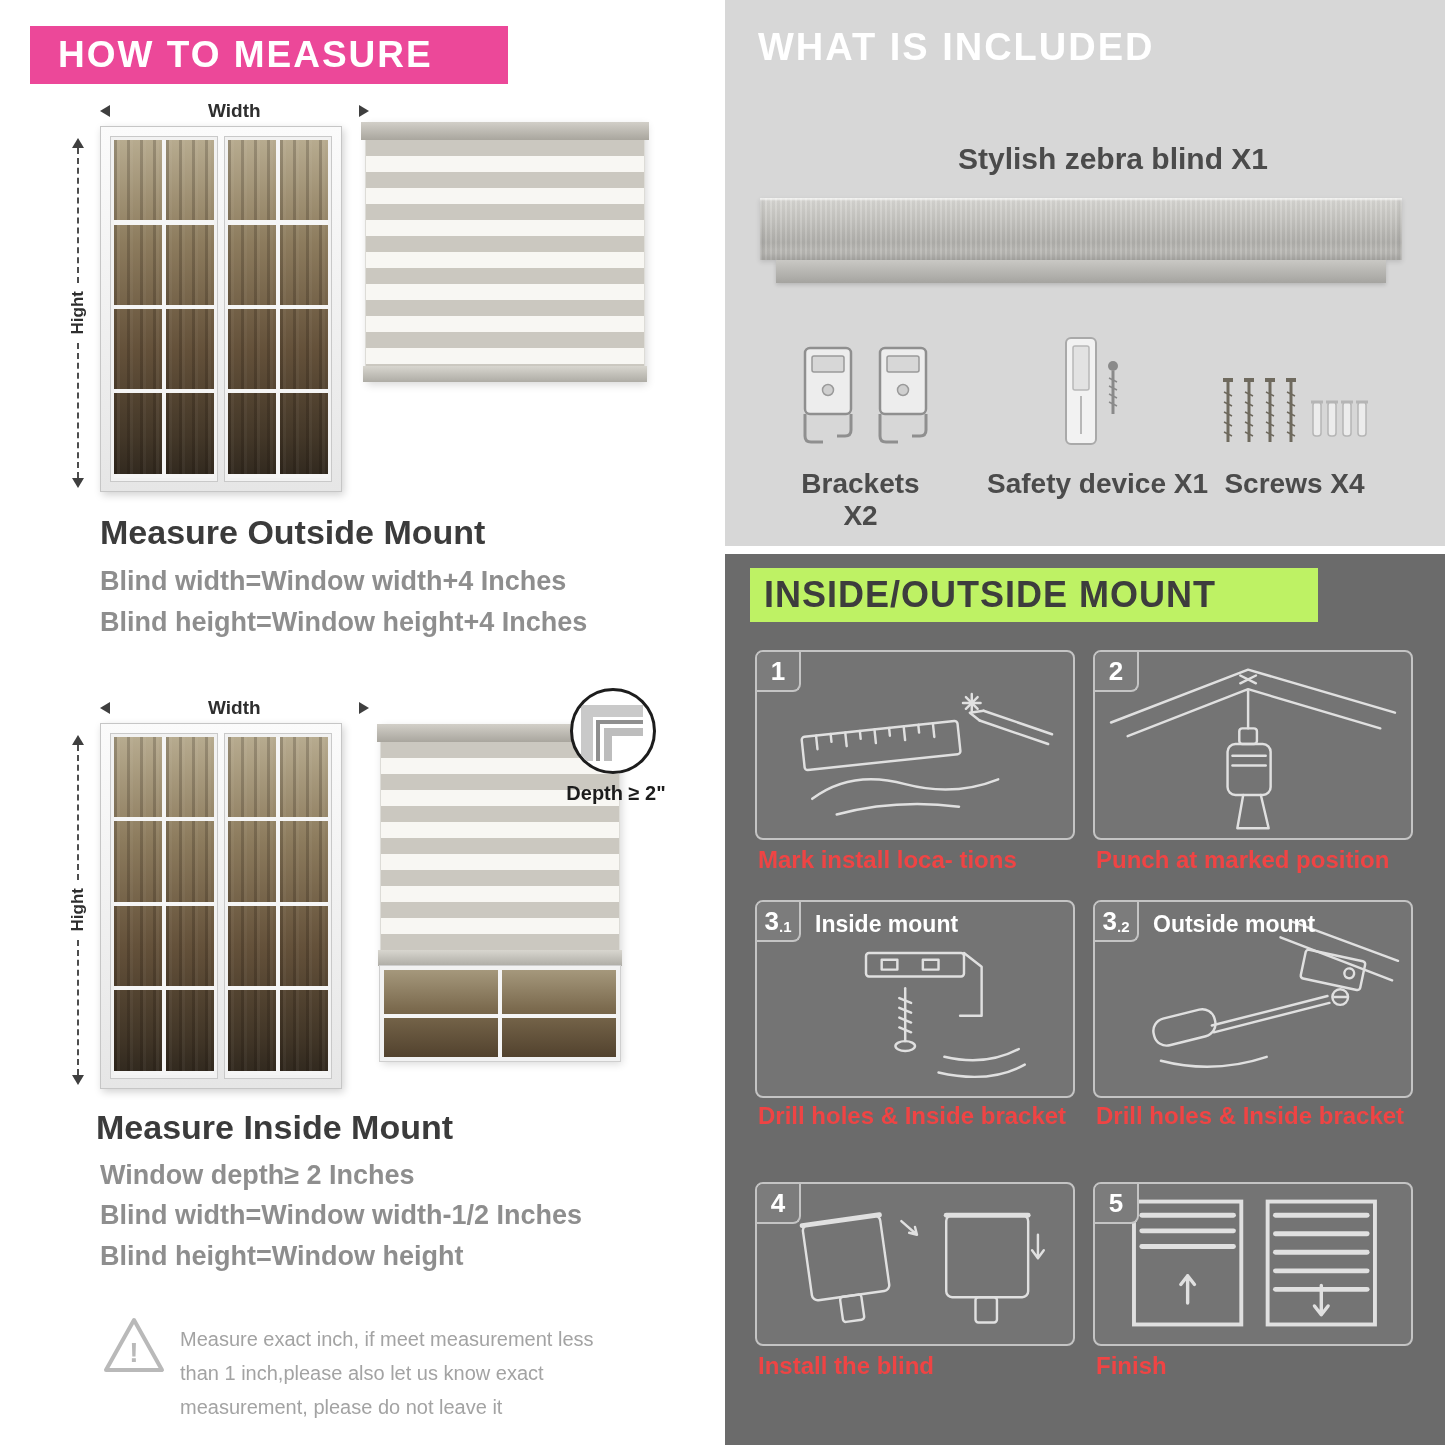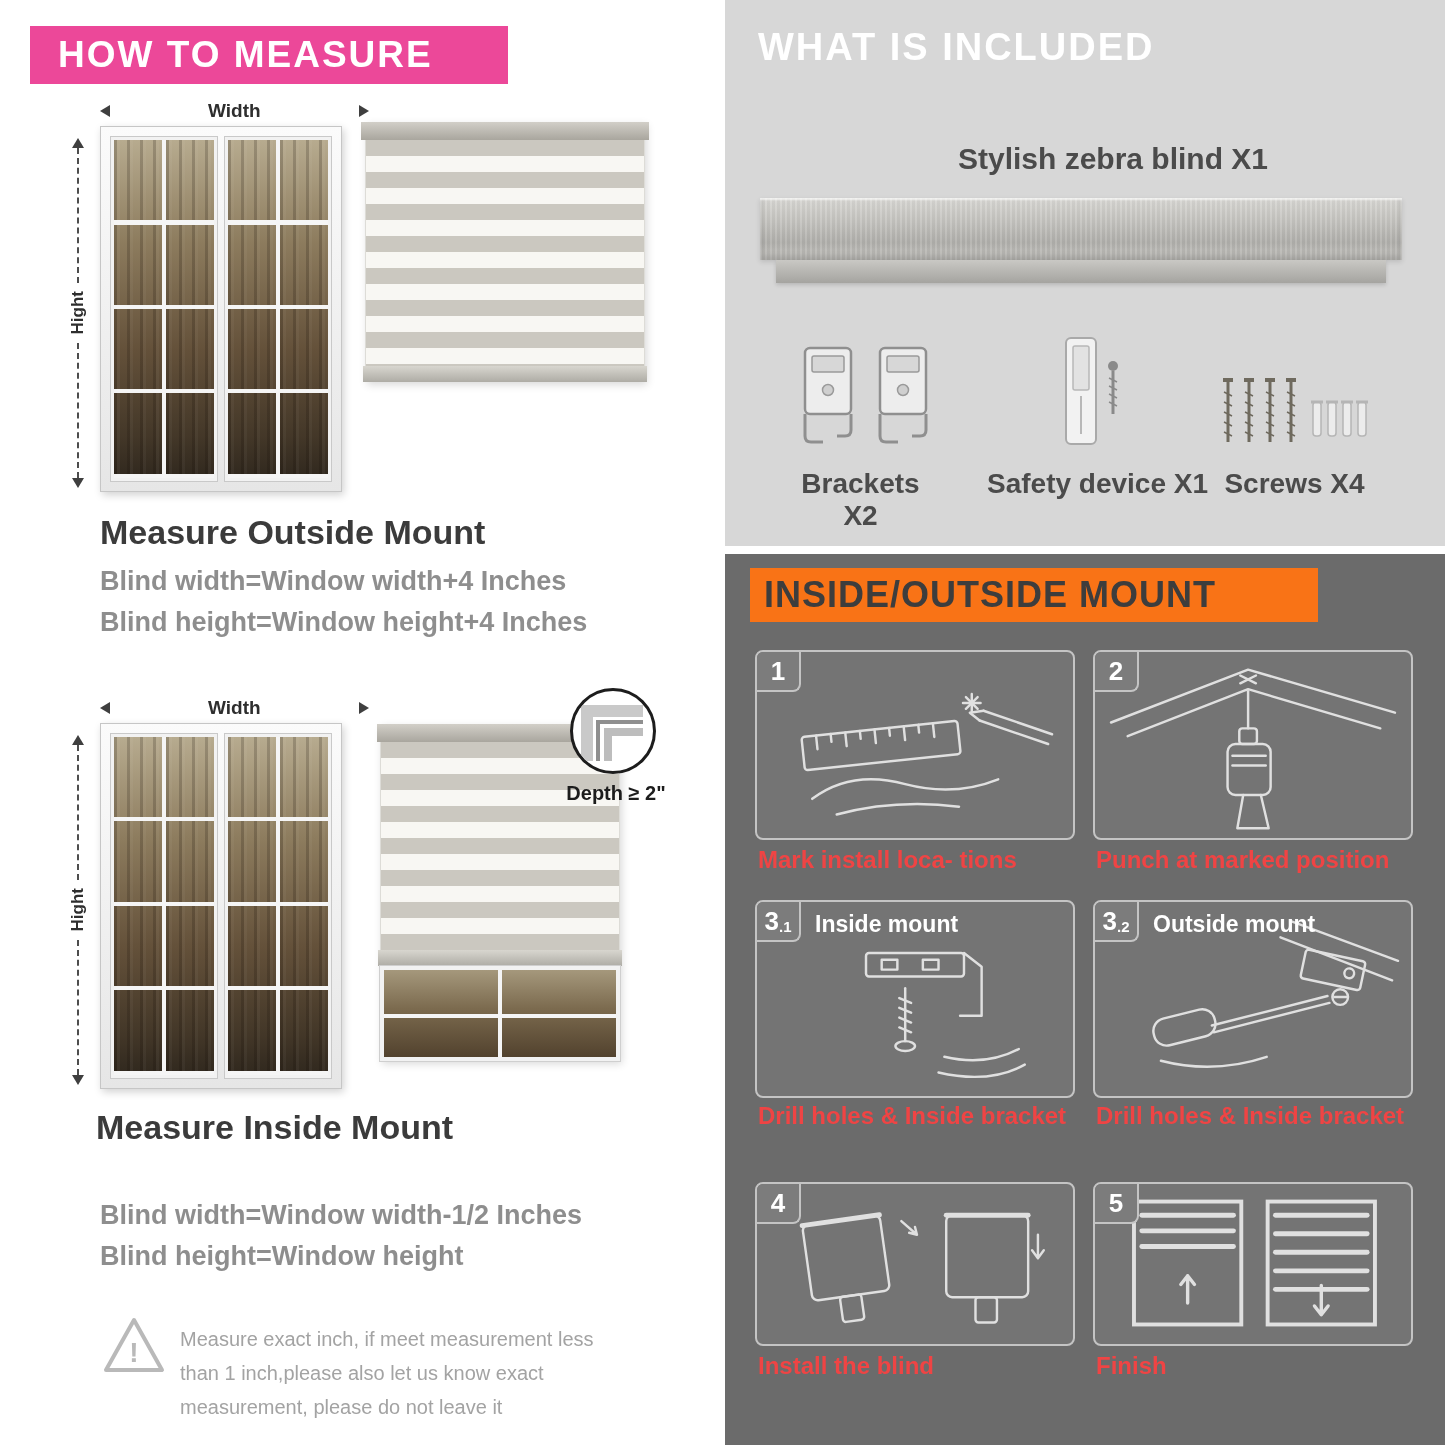--- a/index.html
+++ b/index.html
@@ -97,21 +97,21 @@
   }
   .headrail-strip{
     position:absolute; left:776px; top:260px; width:610px; height:23px;
     background:linear-gradient(180deg,#c9c8c4,#a5a4a0);
     box-shadow:0 2px 4px rgba(0,0,0,.15);
   }
   .item-label{ position:absolute; font-size:28px; font-weight:bold; color:#4b4b4b; text-align:center; }
 
   .panel-dark{ position:absolute; left:725px; top:554px; width:720px; height:891px; background:#6b6b6b; }
   .hdr-mount{
-    position:absolute; left:750px; top:568px; width:568px; height:54px; background:#f97316;
+    position:absolute; left:750px; top:568px; width:568px; height:54px; background:#bef264;
     color:#3d3d3d; font-size:36px; font-weight:bold; line-height:54px; padding-left:14px; letter-spacing:1px;
   }
   .step-box{
     position:absolute; width:320px; border:2px solid #c4c4c4; border-radius:8px;
     background:#747474; overflow:hidden;
   }
   .badge{
     position:absolute; left:0; top:0; width:44px; height:40px; background:#7c7c7c;
     border-right:2px solid #c4c4c4; border-bottom:2px solid #c4c4c4; border-bottom-right-radius:8px;
     color:#fff; font-size:26px; font-weight:bold; display:flex; align-items:center; justify-content:center;
@@ -183,20 +183,21 @@
   <div class="depth-circle" style="left:570px;top:688px">
     <svg viewBox="0 0 80 80">
       <path d="M14 70 L14 20 L70 20" stroke="#c9c9c9" stroke-width="12" fill="none"></path>
       <path d="M25 70 L25 31 L70 31" stroke="#8f8f8f" stroke-width="4" fill="none"></path>
       <path d="M35 70 L35 41 L70 41" stroke="#bdbdbd" stroke-width="8" fill="none"></path>
     </svg>
   </div>
   <div class="depth-label" style="left:556px;top:782px;width:120px;text-align:center">Depth ≥ 2"</div>
 
   <div class="fig-title" style="left:96px;top:1108px">Measure Inside Mount</div>
+  <div class="fig-line" style="left:100px;top:1160px">Window depth≥ 2 Inches</div>
   <div class="fig-line" style="left:100px;top:1200px">Blind width=Window width-1/2 Inches</div>
   <div class="fig-line" style="left:100px;top:1241px">Blind height=Window height</div>
 
   <svg style="position:absolute;left:102px;top:1314px" width="64" height="62" viewBox="0 0 64 62">
     <path d="M32 6 L60 56 L4 56 Z" fill="none" stroke="#b9b9b9" stroke-width="4" stroke-linejoin="round"></path>
     <text x="32" y="48" text-anchor="middle" font-size="28" font-weight="bold" fill="#b9b9b9">!</text>
   </svg>
   <div class="warning-text" style="left:180px;top:1322px;width:445px">Measure exact inch, if meet measurement less than 1 inch,please also let us know exact measurement, please do not leave it</div>
 
   <div class="panel-light"></div>

